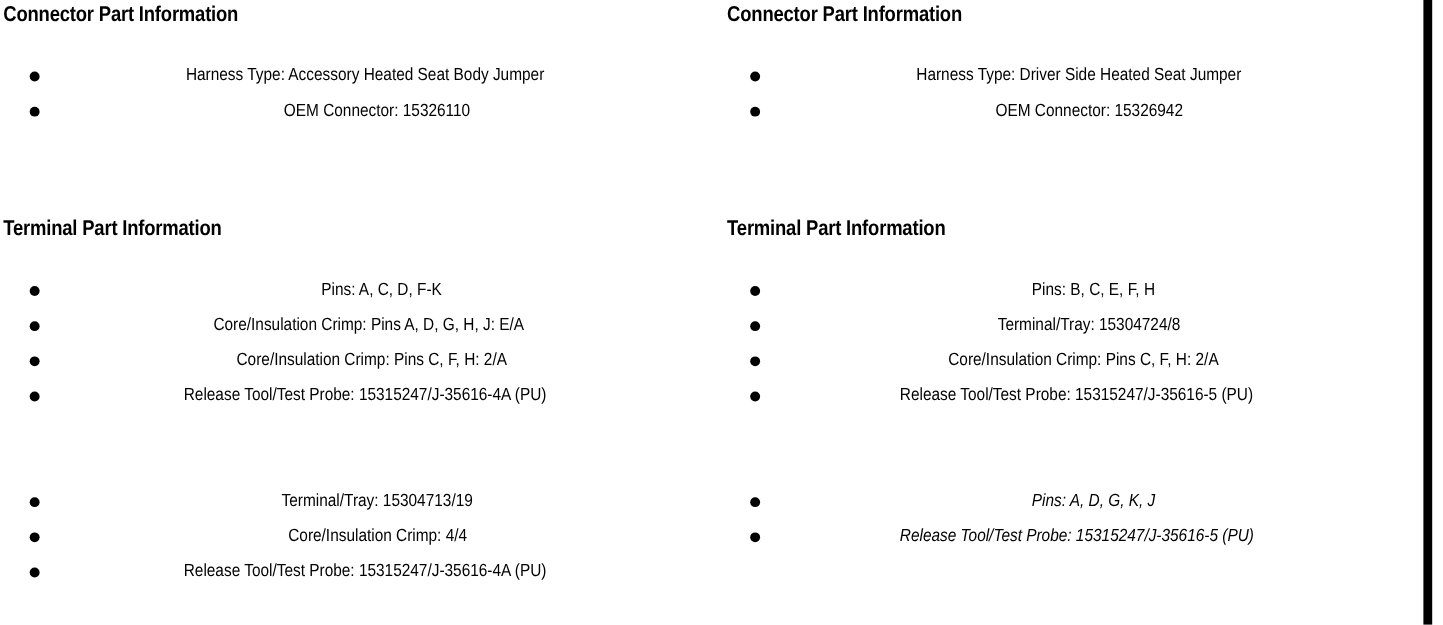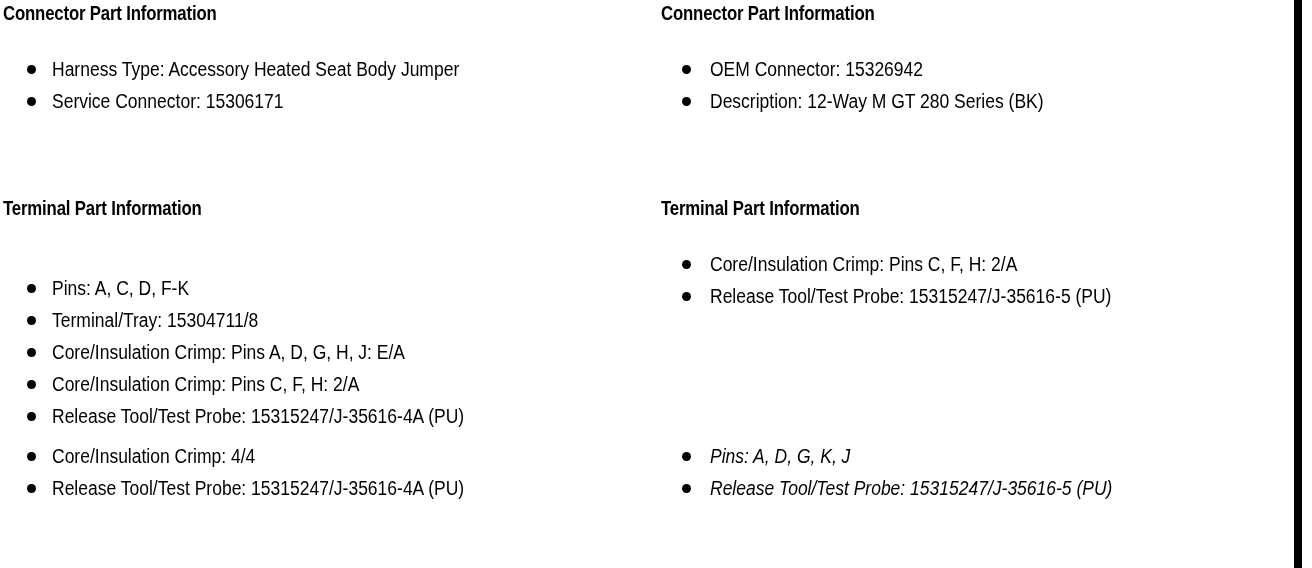--- a/index.html
+++ b/index.html
@@ -59,24 +59,25 @@
 
   
   ul.bullets {
     list-style: none;
     margin: 0;
     padding: 0;
   }
   ul.bullets > li {
     position: relative;
     padding-left: 49px;
-    font-size: 20px;
+    font-size: 16px;
     line-height: 32px;
     height: 32px;
     white-space: nowrap;
+    text-align: center;
   }
   ul.bullets > li > .bullet-dot {
     position: absolute;
     left: 24px;
     top: 12px;
     width: 9px;
     height: 9px;
     border-radius: 50%;
     background: #000000;
   }
@@ -86,21 +87,21 @@
     transform-origin: left center;
   }
 
   
   .blk { position: absolute; left: 0; right: 0; }
 
   
   #col-left  .t-connector-title { top: 2px;   left: 0; }
   #col-left  .t-connector-list  { top: 53px;  left: 0; }
   #col-left  .t-terminal-title  { top: 197px; left: 0; }
-  #col-left  .t-terminal-g1     { top: 248px; left: 0; margin-top: 24px; }
+  #col-left  .t-terminal-g1     { top: 248px; left: 0; }
   #col-left  .t-terminal-g2     { top: 440px; left: 0; }
 
   
   #col-right .t-connector-title { top: 2px;   left: 0; }
   #col-right .t-connector-list  { top: 53px;  left: 0; }
   #col-right .t-terminal-title  { top: 197px; left: 0; }
   #col-right .t-terminal-g1     { top: 248px; left: 0; }
   #col-right .t-terminal-g2     { top: 440px; left: 0; font-style: italic; }
 
   
@@ -116,82 +117,90 @@
 
     <div class="blk t-connector-title section-title">Connector Part Information</div>
 
     <ul class="blk t-connector-list bullets">
       <li>
         <span class="bullet-dot"></span>
         <span class="li-text">Harness Type: Accessory Heated Seat Body Jumper</span>
       </li>
       <li>
         <span class="bullet-dot"></span>
-        <span class="li-text">Service Connector: 15306171</span>
+        <span class="li-text">OEM Connector: 15326110</span>
       </li>
     </ul>
 
     <div class="blk t-terminal-title section-title">Terminal Part Information</div>
 
     <ul class="blk t-terminal-g1 bullets">
       <li>
         <span class="bullet-dot"></span>
         <span class="li-text">Pins: A, C, D, F-K</span>
       </li>
       <li>
         <span class="bullet-dot"></span>
-        <span class="li-text">Terminal/Tray: 15304711/8</span>
-      </li>
-      <li>
-        <span class="bullet-dot"></span>
         <span class="li-text">Core/Insulation Crimp: Pins A, D, G, H, J: E/A</span>
       </li>
       <li>
         <span class="bullet-dot"></span>
         <span class="li-text">Core/Insulation Crimp: Pins C, F, H: 2/A</span>
       </li>
       <li>
         <span class="bullet-dot"></span>
         <span class="li-text">Release Tool/Test Probe: 15315247/J-35616-4A (PU)</span>
       </li>
     </ul>
 
     <ul class="blk t-terminal-g2 bullets">
       <li>
         <span class="bullet-dot"></span>
+        <span class="li-text">Terminal/Tray: 15304713/19</span>
+      </li>
+      <li>
+        <span class="bullet-dot"></span>
         <span class="li-text">Core/Insulation Crimp: 4/4</span>
       </li>
       <li>
         <span class="bullet-dot"></span>
         <span class="li-text">Release Tool/Test Probe: 15315247/J-35616-4A (PU)</span>
       </li>
     </ul>
 
   </div>
 
   <div class="column" id="col-right">
 
     <div class="blk t-connector-title section-title">Connector Part Information</div>
 
     <ul class="blk t-connector-list bullets">
       <li>
         <span class="bullet-dot"></span>
+        <span class="li-text">Harness Type: Driver Side Heated Seat Jumper</span>
+      </li>
+      <li>
+        <span class="bullet-dot"></span>
         <span class="li-text">OEM Connector: 15326942</span>
       </li>
-      <li>
-        <span class="bullet-dot"></span>
-        <span class="li-text">Description: 12-Way M GT 280 Series (BK)</span>
-      </li>
     </ul>
 
     <div class="blk t-terminal-title section-title">Terminal Part Information</div>
 
     <ul class="blk t-terminal-g1 bullets">
       <li>
         <span class="bullet-dot"></span>
+        <span class="li-text">Pins: B, C, E, F, H</span>
+      </li>
+      <li>
+        <span class="bullet-dot"></span>
+        <span class="li-text">Terminal/Tray: 15304724/8</span>
+      </li>
+      <li>
+        <span class="bullet-dot"></span>
         <span class="li-text">Core/Insulation Crimp: Pins C, F, H: 2/A</span>
       </li>
       <li>
         <span class="bullet-dot"></span>
         <span class="li-text">Release Tool/Test Probe: 15315247/J-35616-5 (PU)</span>
       </li>
     </ul>
 
     <ul class="blk t-terminal-g2 bullets">
       <li>

